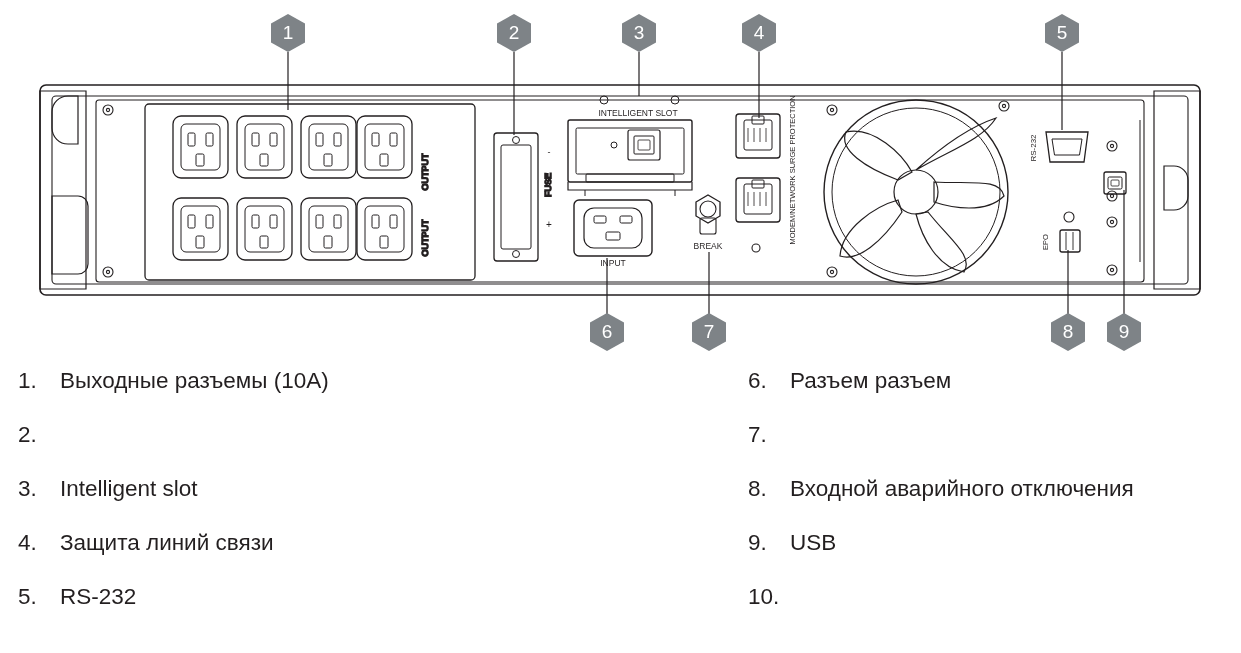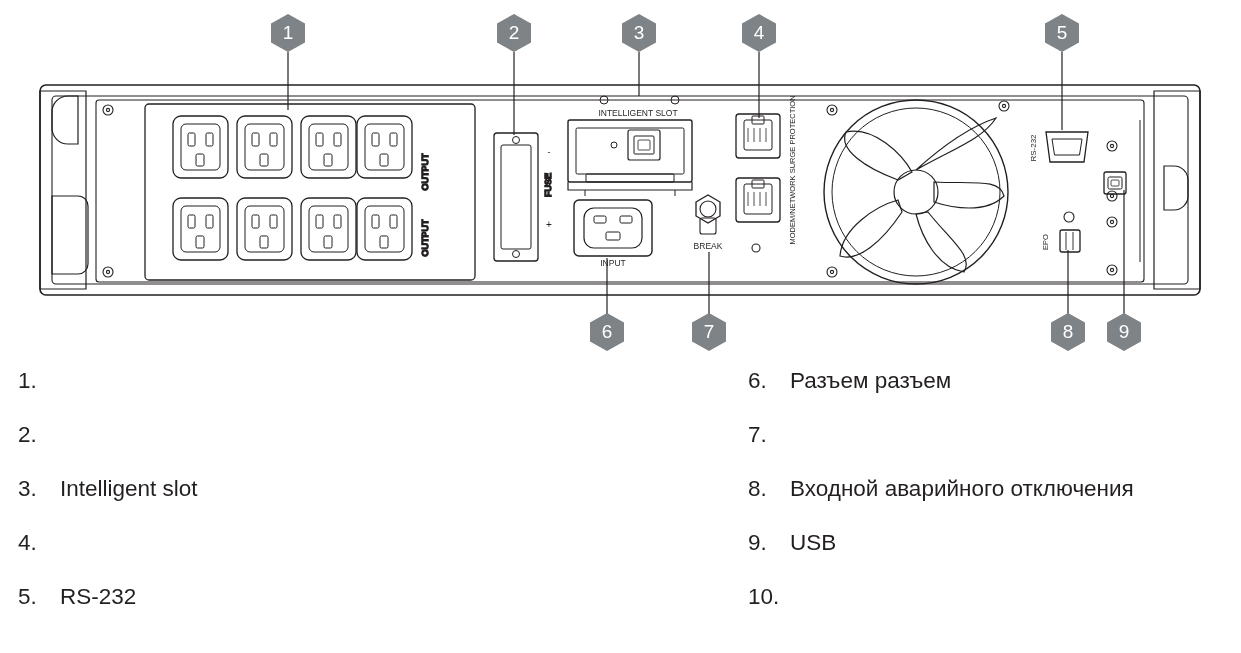--- a/index.html
+++ b/index.html
@@ -302,30 +302,32 @@
   <div class="callout" style="left:590px; top:313px;">6</div>
   <div class="callout" style="left:692px; top:313px;">7</div>
   <div class="callout" style="left:1051px; top:313px;">8</div>
   <div class="callout" style="left:1107px; top:313px;">9</div>
 </div>
 
 <div id="legend">
   <div class="legend-col" id="legend-col-left">
     <div class="legend-item">
       <span class="legend-num">1.</span>
+      <span class="legend-text">Выходные разъемы (10А)</span>
     </div>
     <div class="legend-item">
       <span class="legend-num">2.</span>
     </div>
     <div class="legend-item">
       <span class="legend-num">3.</span>
       <span class="legend-text">Intelligent slot</span>
     </div>
     <div class="legend-item">
       <span class="legend-num">4.</span>
+      <span class="legend-text">Защита линий связи</span>
     </div>
     <div class="legend-item">
       <span class="legend-num">5.</span>
       <span class="legend-text">RS-232</span>
     </div>
   </div>
 
   <div class="legend-col" id="legend-col-right">
     <div class="legend-item">
       <span class="legend-num">6.</span>

